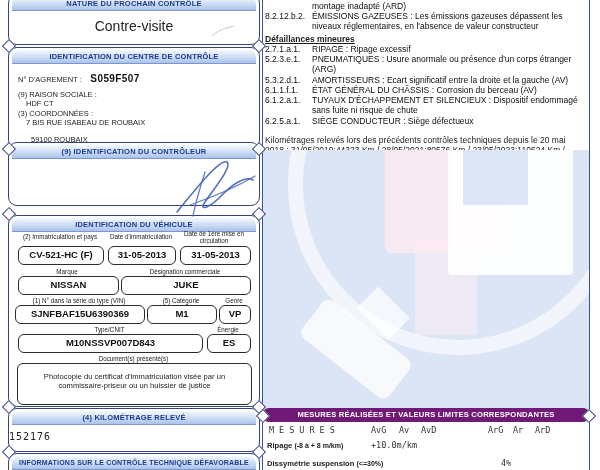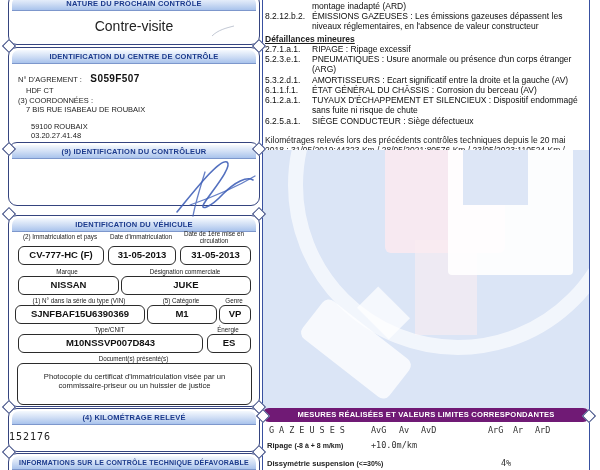--- a/index.html
+++ b/index.html
@@ -81,21 +81,21 @@
                 transform:rotate(45deg);"></div>
     <div style="position:absolute;left:38px;top:175px;width:110px;height:48px;background:rgba(255,255,255,0.78);
                 transform:rotate(38deg);border-radius:8px;"></div>
   </div>
 
   <div style="position:absolute;left:-1px;right:-1px;top:414px;height:14px;background:#701a75;
               color:#fff;font-size:7.6px;font-weight:bold;text-align:center;line-height:14px;
               border-radius:7px;letter-spacing:.2px;">MESURES RÉALISÉES ET VALEURS LIMITES CORRESPONDANTES</div>
 
   <div style="position:absolute;left:0;top:428px;right:0;height:54px;background:#fff;">
-    <span class="mcol" style="left:6px;top:3px;letter-spacing:5px;color:#333;">GAZEUSES</span>
+    <span class="mcol" style="left:6px;top:3px;letter-spacing:5px;color:#333;">MESURES</span>
     <span class="mcol" style="left:108px;top:3px;">AvG</span>
     <span class="mcol" style="left:136px;top:3px;">Av</span>
     <span class="mcol" style="left:158px;top:3px;">AvD</span>
     <span class="mcol" style="left:225px;top:3px;">ArG</span>
     <span class="mcol" style="left:250px;top:3px;">Ar</span>
     <span class="mcol" style="left:272px;top:3px;">ArD</span>
 
     <span class="mrow-label" style="left:4px;top:19px;">
       <span>Ripage</span>
       <span style="font-weight:bold;font-size:7px;">(-8 à + 8 m/km)</span>
@@ -116,20 +116,21 @@
   <div style="text-align:center;font-size:14px;color:#222;margin-top:7px;">Contre-visite</div>
 </div>
 
 <div class="box" style="left:8px;top:47px;width:250px;height:100px;">
   <div class="sec-head">IDENTIFICATION DU CENTRE DE CONTRÔLE</div>
   <div style="padding:3px 8px 0 9px;">
     <div style="margin-top:1px;">
       <span class="lbl">N° D'AGREMENT :</span>
       <span class="val-strong" style="margin-left:4px;">S059F507</span>
     </div>
+    <div class="lbl" style="margin-top:4px;">(9) RAISON SOCIALE :</div>
     <div class="lbl" style="margin-left:8px;">HDF CT</div>
     <div class="lbl" style="margin-top:1px;">(3) COORDONNÉES :</div>
     <div class="lbl" style="margin-left:8px;">7 BIS RUE ISABEAU DE ROUBAIX</div>
     <div class="lbl" style="margin-left:13px;margin-top:8px;">59100 ROUBAIX</div>
     <div class="lbl" style="margin-left:13px;">03.20.27.41.48</div>
   </div>
 </div>
 
 <div class="box" style="left:8px;top:142px;width:250px;height:62px;">
   <div class="sec-head">(9) IDENTIFICATION DU CONTRÔLEUR</div>
@@ -150,21 +151,21 @@
   <path d="M4,14 C10,8 18,6 26,4" fill="none" stroke="#9aa4b8" stroke-width="1" opacity="0.6"></path>
 </svg>
 
 <div class="box" style="left:8px;top:215px;width:250px;height:190px;">
   <div class="sec-head">IDENTIFICATION DU VÉHICULE</div>
 
   <div class="flabel" style="left:8px;top:17px;width:86px;">(2) Immatriculation et pays</div>
   <div class="flabel" style="left:98px;top:17px;width:68px;">Date d'immatriculation</div>
   <div class="flabel" style="left:170px;top:14px;width:70px;">Date de 1ère mise en circulation</div>
 
-  <div class="pill" style="left:9px;top:30px;width:84px;">CV-777-HC (F)</div>
+  <div class="pill" style="left:9px;top:30px;width:84px;">CV-521-HC (F)</div>
   <div class="pill" style="left:99px;top:30px;width:66px;">31-05-2013</div>
   <div class="pill" style="left:171px;top:30px;width:69px;">31-05-2013</div>
 
   <div class="flabel" style="left:8px;top:52px;width:100px;">Marque</div>
   <div class="flabel" style="left:112px;top:52px;width:128px;">Désignation commerciale</div>
 
   <div class="pill" style="left:9px;top:60px;width:99px;">NISSAN</div>
   <div class="pill" style="left:112px;top:60px;width:128px;">JUKE</div>
 
   <div class="flabel" style="left:6px;top:81px;width:128px;">(1) N° dans la série du type (VIN)</div>

